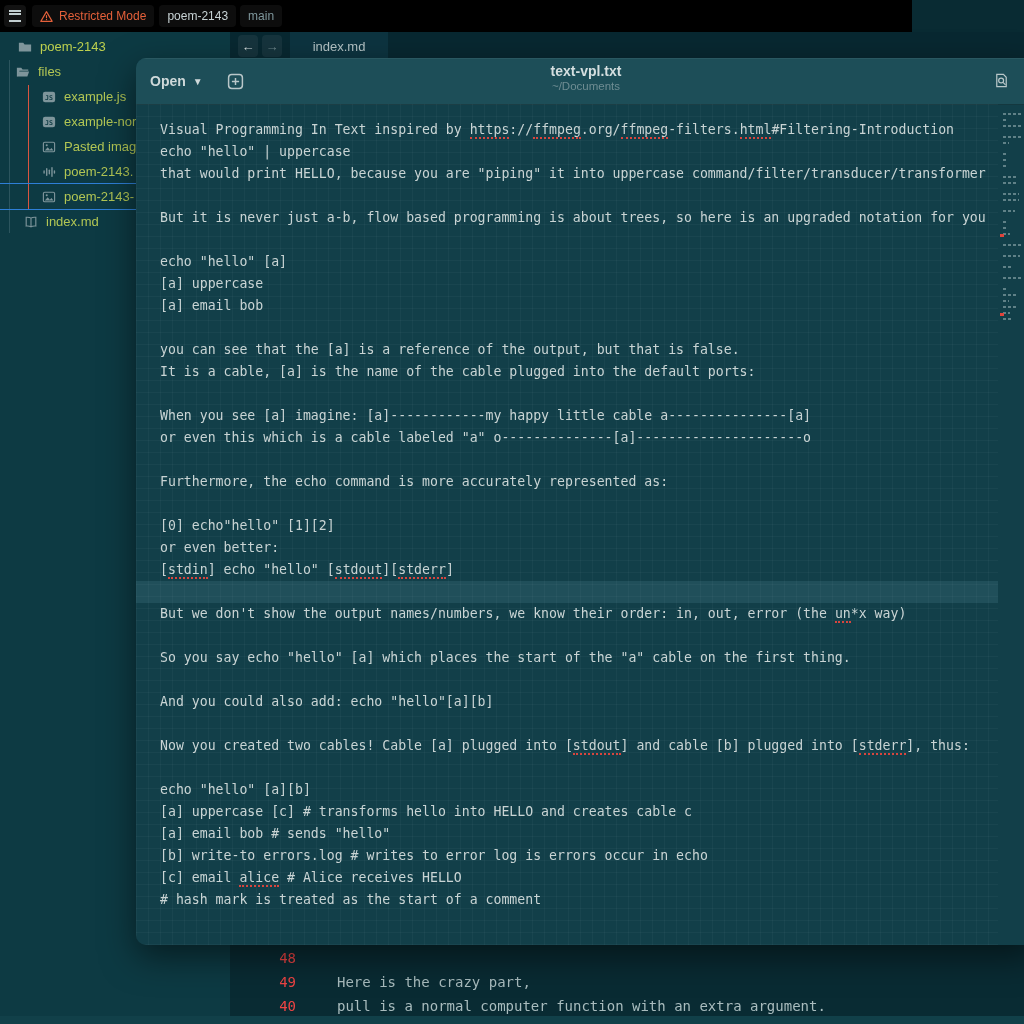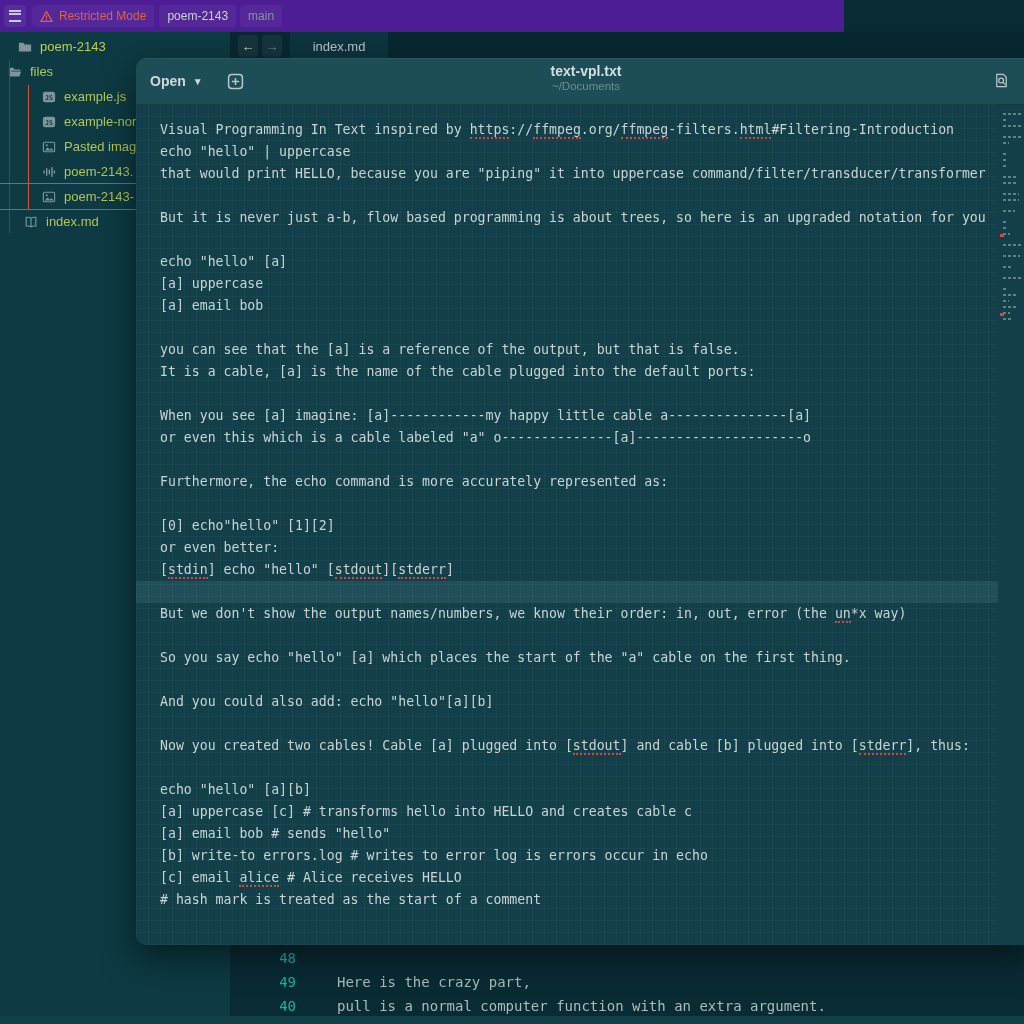--- a/index.html
+++ b/index.html
@@ -1,20 +1,20 @@
 <!DOCTYPE html>
 <html><head>
 <meta charset="utf-8">
 <style>
   html,body{margin:0;padding:0;background:#061e26;}
   #screen{position:relative;width:1024px;height:1024px;overflow:hidden;
           background:#092b33;font-family:"Liberation Sans",sans-serif;
           -webkit-font-smoothing:antialiased;}
   
-  #topbar{position:absolute;left:0;top:0;width:844px;height:32px;background:#4c1d95;
+  #topbar{position:absolute;left:0;top:0;width:912px;height:32px;background:#000000;
           display:flex;align-items:center;}
   .chip{height:22px;border-radius:4px;background:rgba(255,255,255,.05);
         display:inline-flex;align-items:center;padding:0 8px;font-size:12px;color:#c8d3d5;}
   #menu-btn{width:22px;height:22px;margin-left:4px;padding:0;justify-content:center;
             display:inline-flex;align-items:center;border-radius:4px;background:rgba(255,255,255,.07);}
   .bars{width:12px;height:8px;border-top:2px solid #c2ced0;border-bottom:2px solid #c2ced0;
         position:relative;}
   .bars:after{content:"";position:absolute;left:0;top:1px;width:12px;height:2px;background:#c2ced0;}
   #restricted{margin-left:6px;color:#e4603a;gap:6px;}
   #chip-project{margin-left:5px;}
@@ -37,21 +37,21 @@
            background:rgba(255,255,255,.06);display:flex;align-items:center;justify-content:center;
            font-size:13px;color:#d7dfe0;}
   #nav-back{left:8px;}
   #nav-fwd{left:32px;color:#6c8489;}
   #tab-active{position:absolute;left:60px;top:0;width:98px;height:28px;background:#0d3440;
               display:flex;align-items:center;justify-content:center;font-size:13px;color:#b4c3c5;}
   
   #editor-rows{position:absolute;left:230px;top:946px;right:0;font-family:"DejaVu Sans Mono",monospace;
                font-size:14px;}
   .e-row{height:24px;line-height:24px;display:flex;white-space:pre;}
-  .e-num{width:66px;text-align:right;color:#14b8a6;flex:0 0 66px;}
+  .e-num{width:66px;text-align:right;color:#ef4444;flex:0 0 66px;}
   .e-txt{margin-left:41px;color:#a9bcbe;}
   #bottom-strip{position:absolute;left:0;top:1016px;width:1024px;height:8px;background:#114049;}
   
   #modal{position:absolute;left:136px;top:58px;width:900px;height:887px;border-radius:10px;
          background:#123f49;box-shadow:0 12px 34px rgba(0,0,0,.5);overflow:hidden;}
   #modal-header{position:absolute;left:0;top:0;right:0;height:46px;background:#1d4e58;
                 border-bottom:1px solid rgba(0,0,0,.28);box-shadow:inset 0 1px 0 rgba(255,255,255,.06);
                 display:flex;align-items:center;}
   #open-btn{margin-left:14px;display:inline-flex;align-items:center;gap:7px;font-size:14px;
             font-weight:bold;color:#cfd9da;}
@@ -102,21 +102,21 @@
   <div id="sidebar">
     <div id="sidebar-root" class="s-row">
       <span class="s-icon">
         <svg viewBox="0 0 16 16" width="14" height="14">
             <path fill="#7e959b" d="M1 3h5l1.5 2H15v8H1z"></path>
           </svg>
       </span>
       <span class="s-label">poem-2143</span>
     </div>
     <div id="sidebar-items">
-        <div class="s-row" style="padding-left: 8px;">
+        <div class="s-row" style="padding-left: 16px;">
           <span class="s-icon">
             <svg viewBox="0 0 16 16" width="14" height="14">
               <path fill="#7e959b" d="M1 3h5l1.5 2H14v1.5H4L2.2 13H1z"></path>
               <path fill="#7e959b" d="M3 7.5h12L13 13H1.8z"></path>
             </svg>
           </span>
           <span class="s-label">files</span>
         </div>
         <div class="s-row" style="padding-left: 42px;">
           <span class="s-icon">

